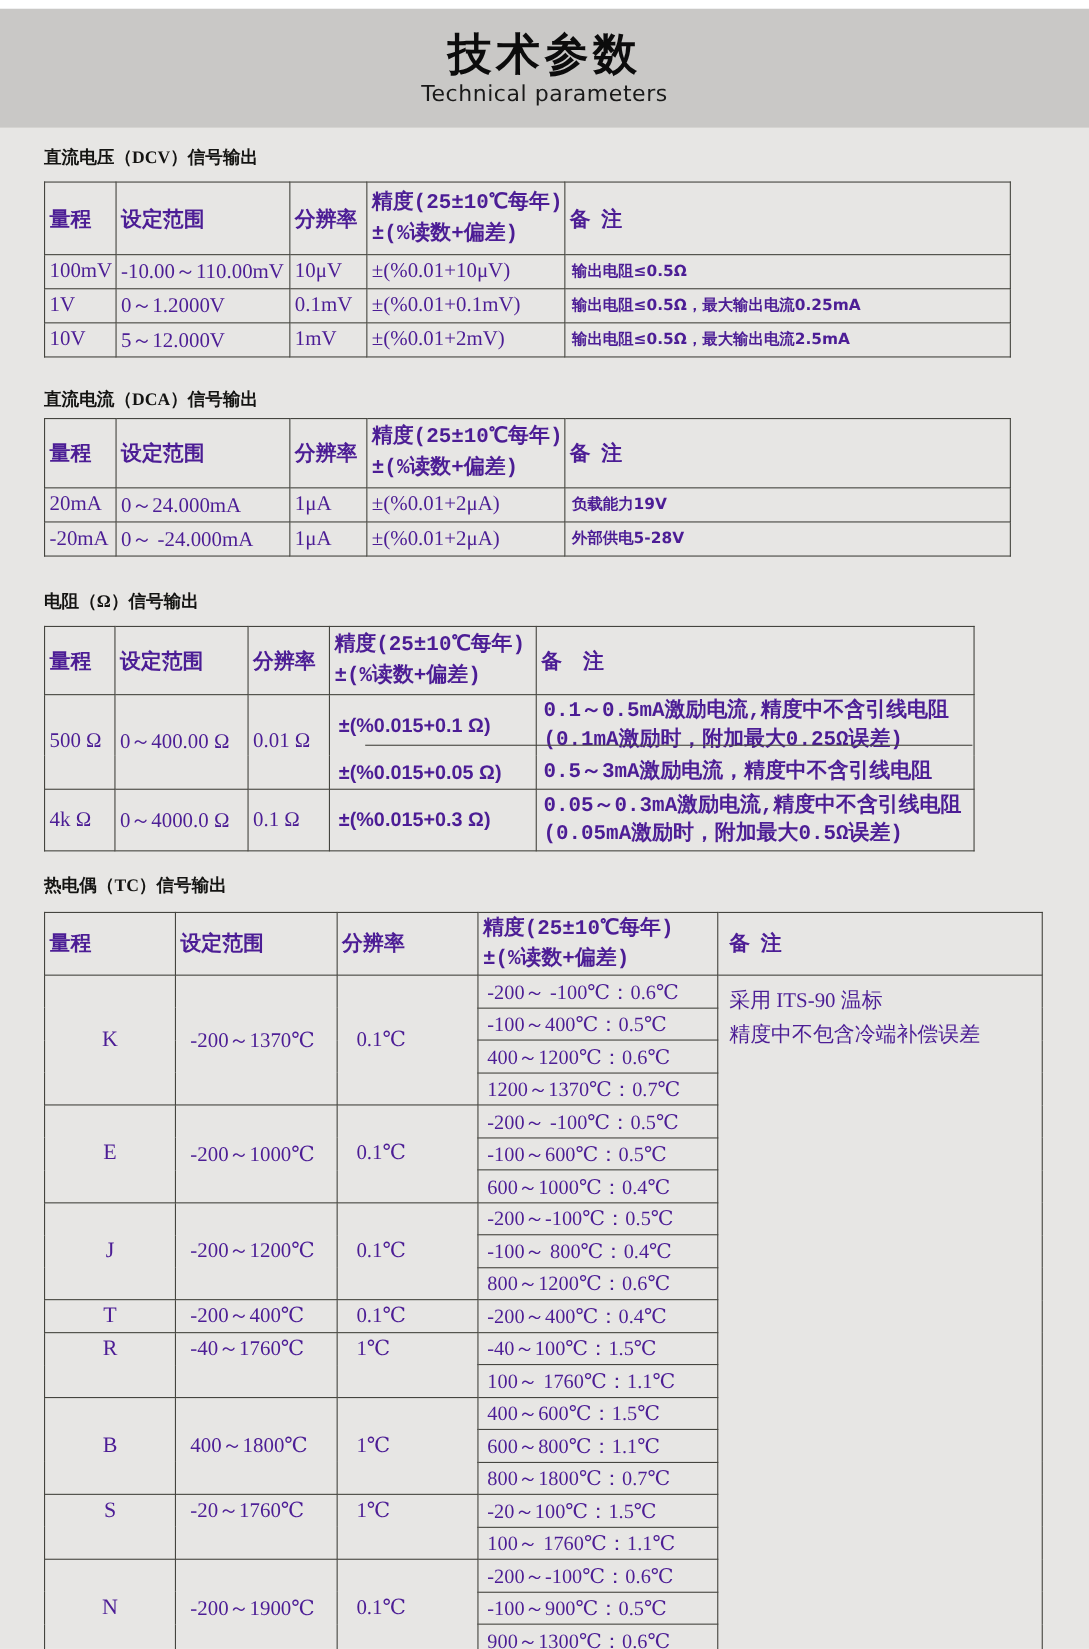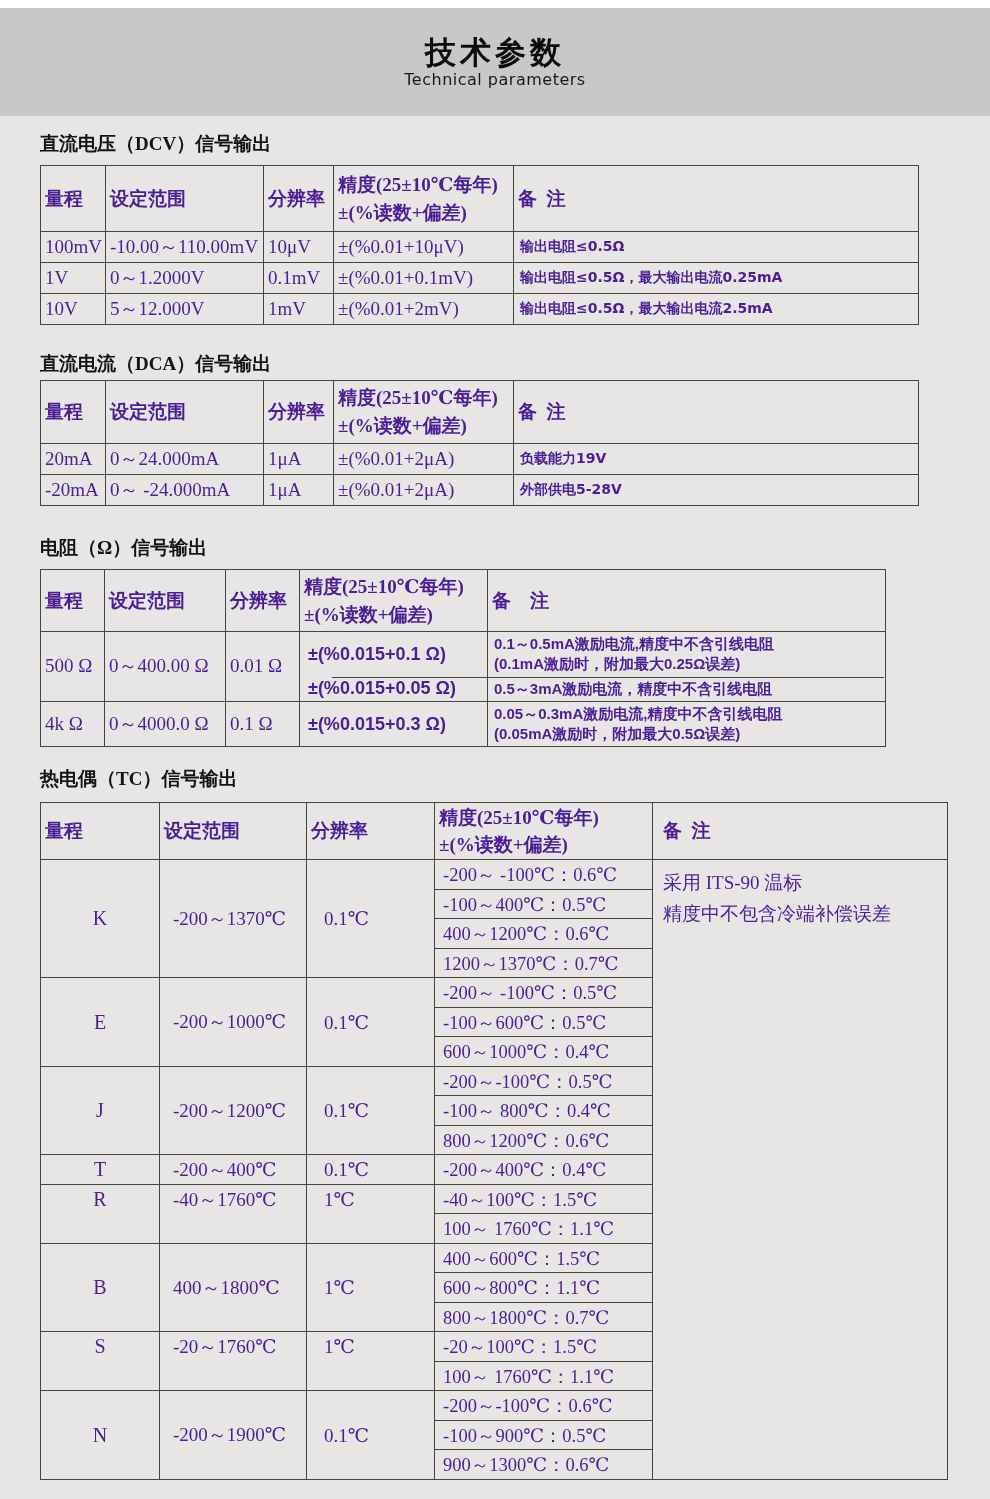--- a/index.html
+++ b/index.html
@@ -12,71 +12,71 @@
     overflow: hidden;
   }
   .page { width: 990px; height: 1499px; background:#e7e6e4; }
   .top-strip { height: 8px; background: #ffffff; }
   .banner {
     height: 108px; background: #c9c8c6;
     display: flex; flex-direction: column; align-items: center; justify-content: center;
   }
   .page-title {
     margin: 0; font-family: "DejaVu Sans", "Liberation Sans", sans-serif;
-    font-size: 31px; font-weight: 700; letter-spacing: 4px; color: #0c0c0c; line-height: 1.1;
+    font-size: 40px; font-weight: 700; letter-spacing: 4px; color: #0c0c0c; line-height: 1.1;
   }
   .page-subtitle {
     font-family: "DejaVu Sans", "Liberation Sans", sans-serif;
-    font-size: 16px; color: #191919; margin-top: 1px; letter-spacing: 0.5px;
+    font-size: 20px; color: #191919; margin-top: 1px; letter-spacing: 0.5px;
   }
   .content { padding: 0 40px; }
   .sec-h {
-    margin: 0; font-size: 19px; font-weight: 700; line-height: 22px;
+    margin: 0; font-size: 16px; font-weight: 700; line-height: 22px;
     font-family: "Liberation Serif", "DejaVu Serif", serif; color: #141412;
   }
   .mh-dcv { margin-top: 17px; }
   .mh-dca { margin-top: 28px; }
   .mh-ohm { margin-top: 31px; }
   .mh-tc  { margin-top: 21px; }
 
   table.t {
     border-collapse: collapse; table-layout: fixed;
     background: transparent; color: #4c1d95;
   }
   table.t th, table.t td {
     border: 1px solid #45453f; padding: 0 0 0 4px;
     font-size: 19px; font-weight: 400; text-align: left; vertical-align: middle;
     overflow: hidden; white-space: nowrap;
   }
   table.t { border: 1.5px solid #3c3c37; }
   table.t thead th { font-weight: 700; }
   .th-c { text-align: center; padding: 0; }
   .th-acc { font-size: 18px; line-height: 1.45; padding-left: 4px; font-weight: 700; }
-  .th-acc div { white-space: nowrap; }
+  .th-acc div { white-space: nowrap; font-family: Liberation Mono, monospace; }
 
   .t1 { width: 878px; margin-top: 10px; }
   .t2 { width: 878px; margin-top: 5px; }
   .t1 thead tr { height: 66px; }
   .t2 thead tr { height: 63px; }
   .t1 tbody tr, .t2 tbody tr { height: 31px; }
   .c-note.hei, .hei {
     font-family: "DejaVu Sans", "Liberation Sans", sans-serif;
     font-weight: 700; font-size: 14px;
   }
   .t1 td.c-note, .t2 td.c-note { padding-left: 6px; }
 
   .t3wrap { position: relative; margin-top: 10px; }
   .t3 { width: 845px; }
   .t3 thead tr { height: 62px; }
   .t3 td { padding-left: 9px; }
   .t3 td.c-acc { padding-left: 8px; font-family: Liberation Sans, sans-serif; font-weight: 600; font-size: 18px; }
   .t3 td.c-note { padding: 2px 6px; }
   .t3 td.c-note div {
-    font-family: Liberation Sans, sans-serif;
-    font-weight: 700; font-size: 15px; line-height: 1.35; white-space: nowrap;
+    font-family: Liberation Mono, monospace;
+    font-weight: 700; font-size: 19px; line-height: 1.35; white-space: nowrap;
   }
   .nb-b { border-bottom: none !important; }
   .nb-t { border-top: none !important; }
   .t3-divider {
     position: absolute; left: 292px; top: 108px; width: 552px; height: 1px;
     background: #45453f;
   }
 
   .t4 { width: 907px; margin-top: 12px; }
   .t4 thead tr { height: 57px; }

